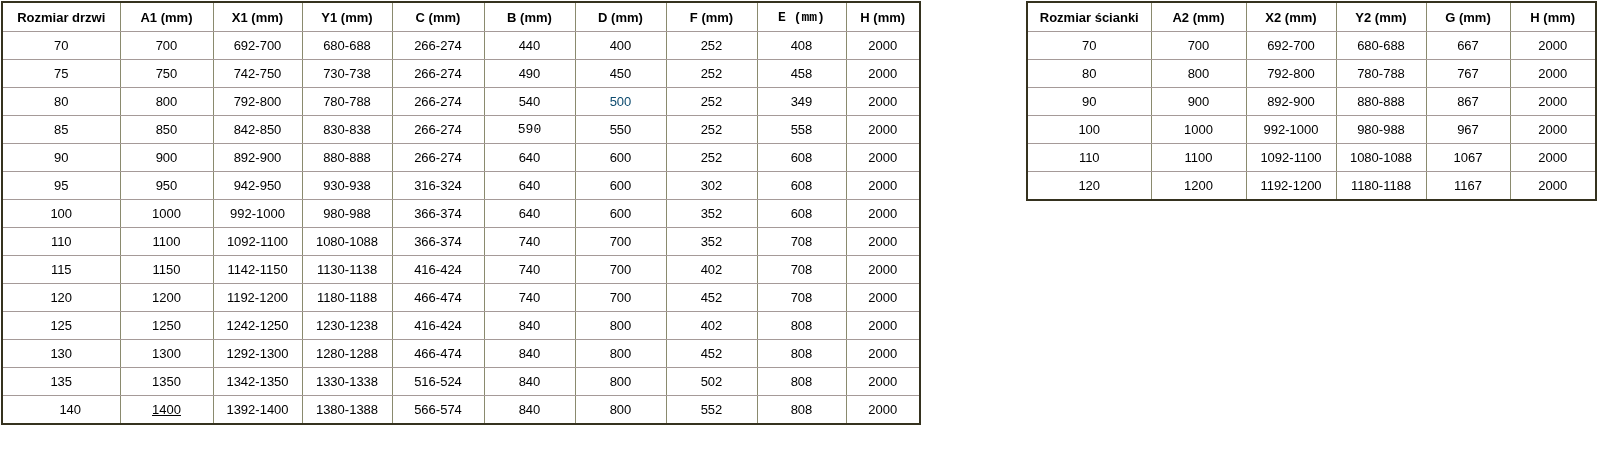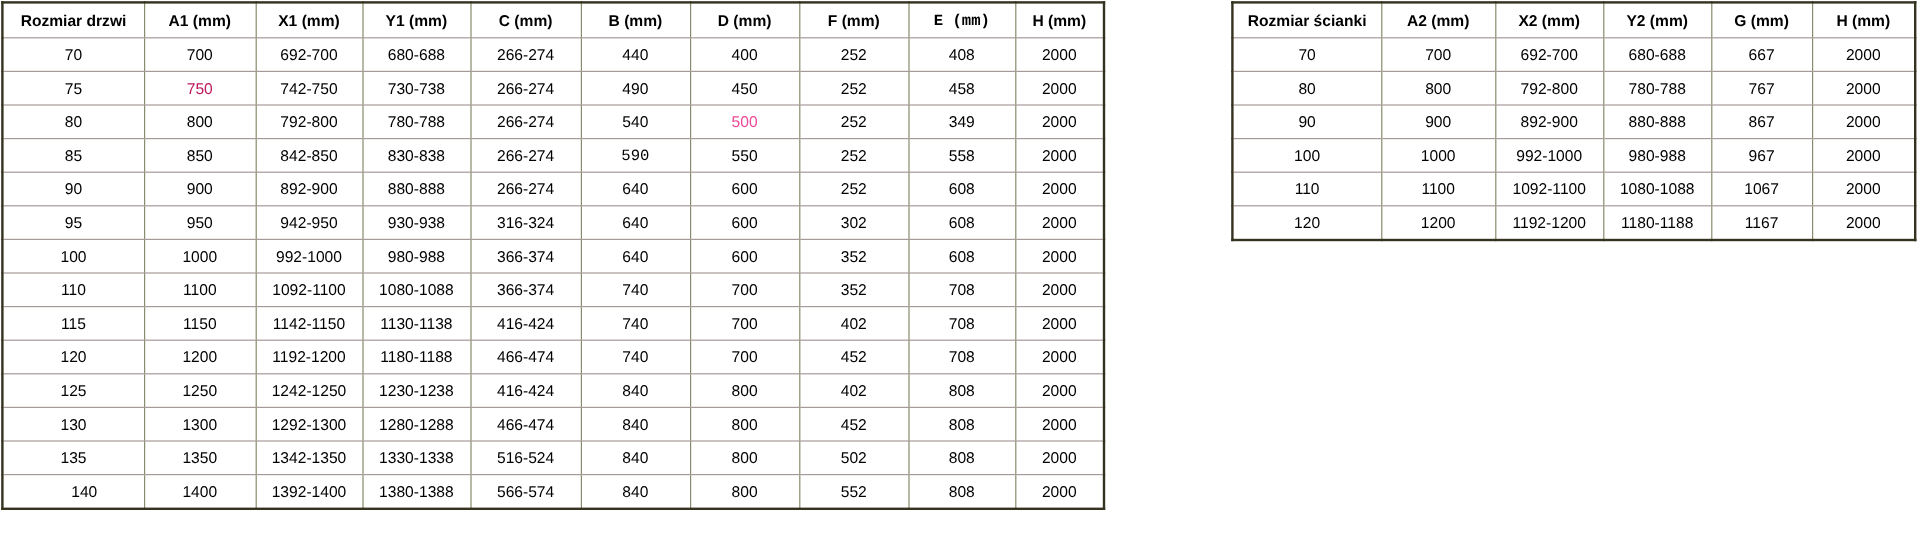--- a/index.html
+++ b/index.html
@@ -87,38 +87,38 @@
           <td style="color: rgb(0, 0, 0); border-color: rgb(165, 154, 152) rgb(138, 138, 110);">680-688</td>
           <td style="color: rgb(0, 0, 0); border-color: rgb(165, 154, 152) rgb(138, 138, 110);">266-274</td>
           <td style="color: rgb(0, 0, 0); border-color: rgb(165, 154, 152) rgb(138, 138, 110);">440</td>
           <td style="color: rgb(0, 0, 0); border-color: rgb(165, 154, 152) rgb(138, 138, 110);">400</td>
           <td style="color: rgb(0, 0, 0); border-color: rgb(165, 154, 152) rgb(138, 138, 110);">252</td>
           <td style="color: rgb(0, 0, 0); border-color: rgb(165, 154, 152) rgb(138, 138, 110);">408</td>
           <td style="color: rgb(0, 0, 0); border-color: rgb(165, 154, 152) rgb(138, 138, 110);">2000</td>
         </tr>
         <tr>
           <td style="color: rgb(0, 0, 0); border-color: rgb(165, 154, 152) rgb(138, 138, 110);">75</td>
-          <td style="color: #be185d; border-color: rgb(165, 154, 152) rgb(138, 138, 110);">750</td>
+          <td style="color: #000000; border-color: rgb(165, 154, 152) rgb(138, 138, 110);">750</td>
           <td style="color: rgb(0, 0, 0); border-color: rgb(165, 154, 152) rgb(138, 138, 110);">742-750</td>
           <td style="color: rgb(0, 0, 0); border-color: rgb(165, 154, 152) rgb(138, 138, 110);">730-738</td>
           <td style="color: rgb(0, 0, 0); border-color: rgb(165, 154, 152) rgb(138, 138, 110);">266-274</td>
           <td style="color: rgb(0, 0, 0); border-color: rgb(165, 154, 152) rgb(138, 138, 110);">490</td>
           <td style="color: rgb(0, 0, 0); border-color: rgb(165, 154, 152) rgb(138, 138, 110);">450</td>
           <td style="color: rgb(0, 0, 0); border-color: rgb(165, 154, 152) rgb(138, 138, 110);">252</td>
           <td style="color: rgb(0, 0, 0); border-color: rgb(165, 154, 152) rgb(138, 138, 110);">458</td>
           <td style="color: rgb(0, 0, 0); border-color: rgb(165, 154, 152) rgb(138, 138, 110);">2000</td>
         </tr>
         <tr>
           <td style="color: rgb(0, 0, 0); border-color: rgb(165, 154, 152) rgb(138, 138, 110);">80</td>
           <td style="color: rgb(0, 0, 0); border-color: rgb(165, 154, 152) rgb(138, 138, 110);">800</td>
           <td style="color: rgb(0, 0, 0); border-color: rgb(165, 154, 152) rgb(138, 138, 110);">792-800</td>
           <td style="color: rgb(0, 0, 0); border-color: rgb(165, 154, 152) rgb(138, 138, 110);">780-788</td>
           <td style="color: rgb(0, 0, 0); border-color: rgb(165, 154, 152) rgb(138, 138, 110);">266-274</td>
           <td style="color: rgb(0, 0, 0); border-color: rgb(165, 154, 152) rgb(138, 138, 110);">540</td>
-          <td style="color: #ec4899; border-color: rgb(165, 154, 152) rgb(138, 138, 110); text-align: center;">500</td>
+          <td style="color: #0c4a6e; border-color: rgb(165, 154, 152) rgb(138, 138, 110); text-align: center;">500</td>
           <td style="color: rgb(0, 0, 0); border-color: rgb(165, 154, 152) rgb(138, 138, 110);">252</td>
           <td style="color: rgb(0, 0, 0); border-color: rgb(165, 154, 152) rgb(138, 138, 110);">349</td>
           <td style="color: rgb(0, 0, 0); border-color: rgb(165, 154, 152) rgb(138, 138, 110);">2000</td>
         </tr>
         <tr>
           <td style="color: rgb(0, 0, 0); border-color: rgb(165, 154, 152) rgb(138, 138, 110);">85</td>
           <td style="color: rgb(0, 0, 0); border-color: rgb(165, 154, 152) rgb(138, 138, 110);">850</td>
           <td style="color: rgb(0, 0, 0); border-color: rgb(165, 154, 152) rgb(138, 138, 110);">842-850</td>
           <td style="color: rgb(0, 0, 0); border-color: rgb(165, 154, 152) rgb(138, 138, 110);">830-838</td>
           <td style="color: rgb(0, 0, 0); border-color: rgb(165, 154, 152) rgb(138, 138, 110);">266-274</td>
@@ -231,21 +231,21 @@
           <td style="color: rgb(0, 0, 0); border-color: rgb(165, 154, 152) rgb(138, 138, 110);">1330-1338</td>
           <td style="color: rgb(0, 0, 0); border-color: rgb(165, 154, 152) rgb(138, 138, 110);">516-524</td>
           <td style="color: rgb(0, 0, 0); border-color: rgb(165, 154, 152) rgb(138, 138, 110);">840</td>
           <td style="color: rgb(0, 0, 0); border-color: rgb(165, 154, 152) rgb(138, 138, 110);">800</td>
           <td style="color: rgb(0, 0, 0); border-color: rgb(165, 154, 152) rgb(138, 138, 110);">502</td>
           <td style="color: rgb(0, 0, 0); border-color: rgb(165, 154, 152) rgb(138, 138, 110);">808</td>
           <td style="color: rgb(0, 0, 0); border-color: rgb(165, 154, 152) rgb(138, 138, 110);">2000</td>
         </tr>
         <tr>
           <td style="color: rgb(0, 0, 0); border-color: rgb(165, 154, 152) rgb(138, 138, 110); padding-left: 20px;">140</td>
-          <td style="color: rgb(0, 0, 0); border-color: rgb(165, 154, 152) rgb(138, 138, 110);">1400</td>
+          <td style="color: rgb(0, 0, 0); border-color: rgb(165, 154, 152) rgb(138, 138, 110); text-decoration: underline;">1400</td>
           <td style="color: rgb(0, 0, 0); border-color: rgb(165, 154, 152) rgb(138, 138, 110);">1392-1400</td>
           <td style="color: rgb(0, 0, 0); border-color: rgb(165, 154, 152) rgb(138, 138, 110);">1380-1388</td>
           <td style="color: rgb(0, 0, 0); border-color: rgb(165, 154, 152) rgb(138, 138, 110);">566-574</td>
           <td style="color: rgb(0, 0, 0); border-color: rgb(165, 154, 152) rgb(138, 138, 110);">840</td>
           <td style="color: rgb(0, 0, 0); border-color: rgb(165, 154, 152) rgb(138, 138, 110);">800</td>
           <td style="color: rgb(0, 0, 0); border-color: rgb(165, 154, 152) rgb(138, 138, 110);">552</td>
           <td style="color: rgb(0, 0, 0); border-color: rgb(165, 154, 152) rgb(138, 138, 110);">808</td>
           <td style="color: rgb(0, 0, 0); border-color: rgb(165, 154, 152) rgb(138, 138, 110);">2000</td>
         </tr>
       </tbody>

